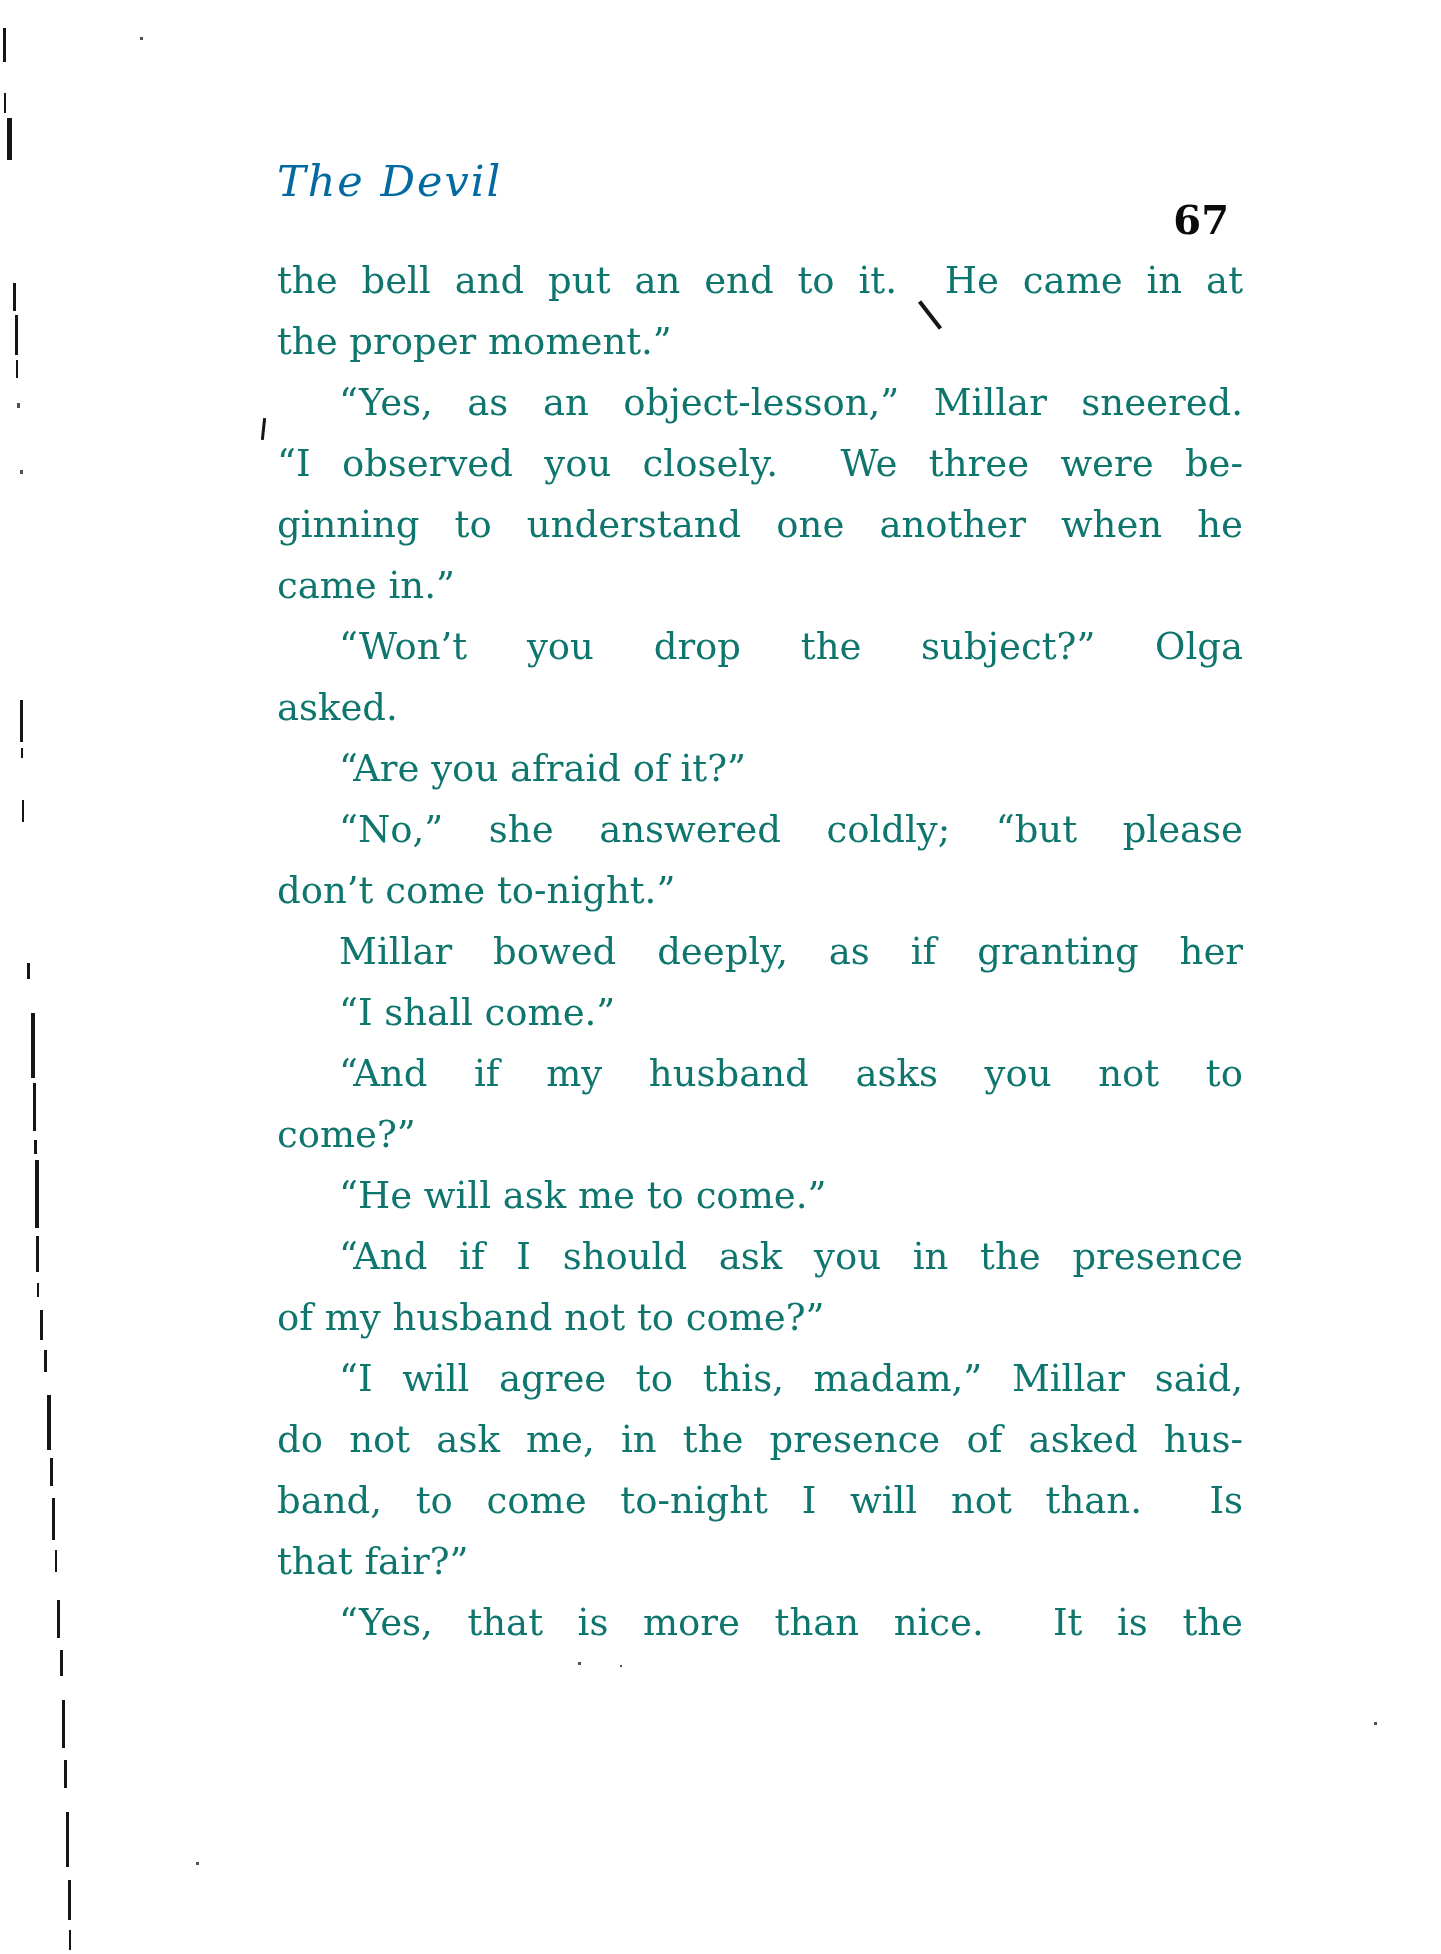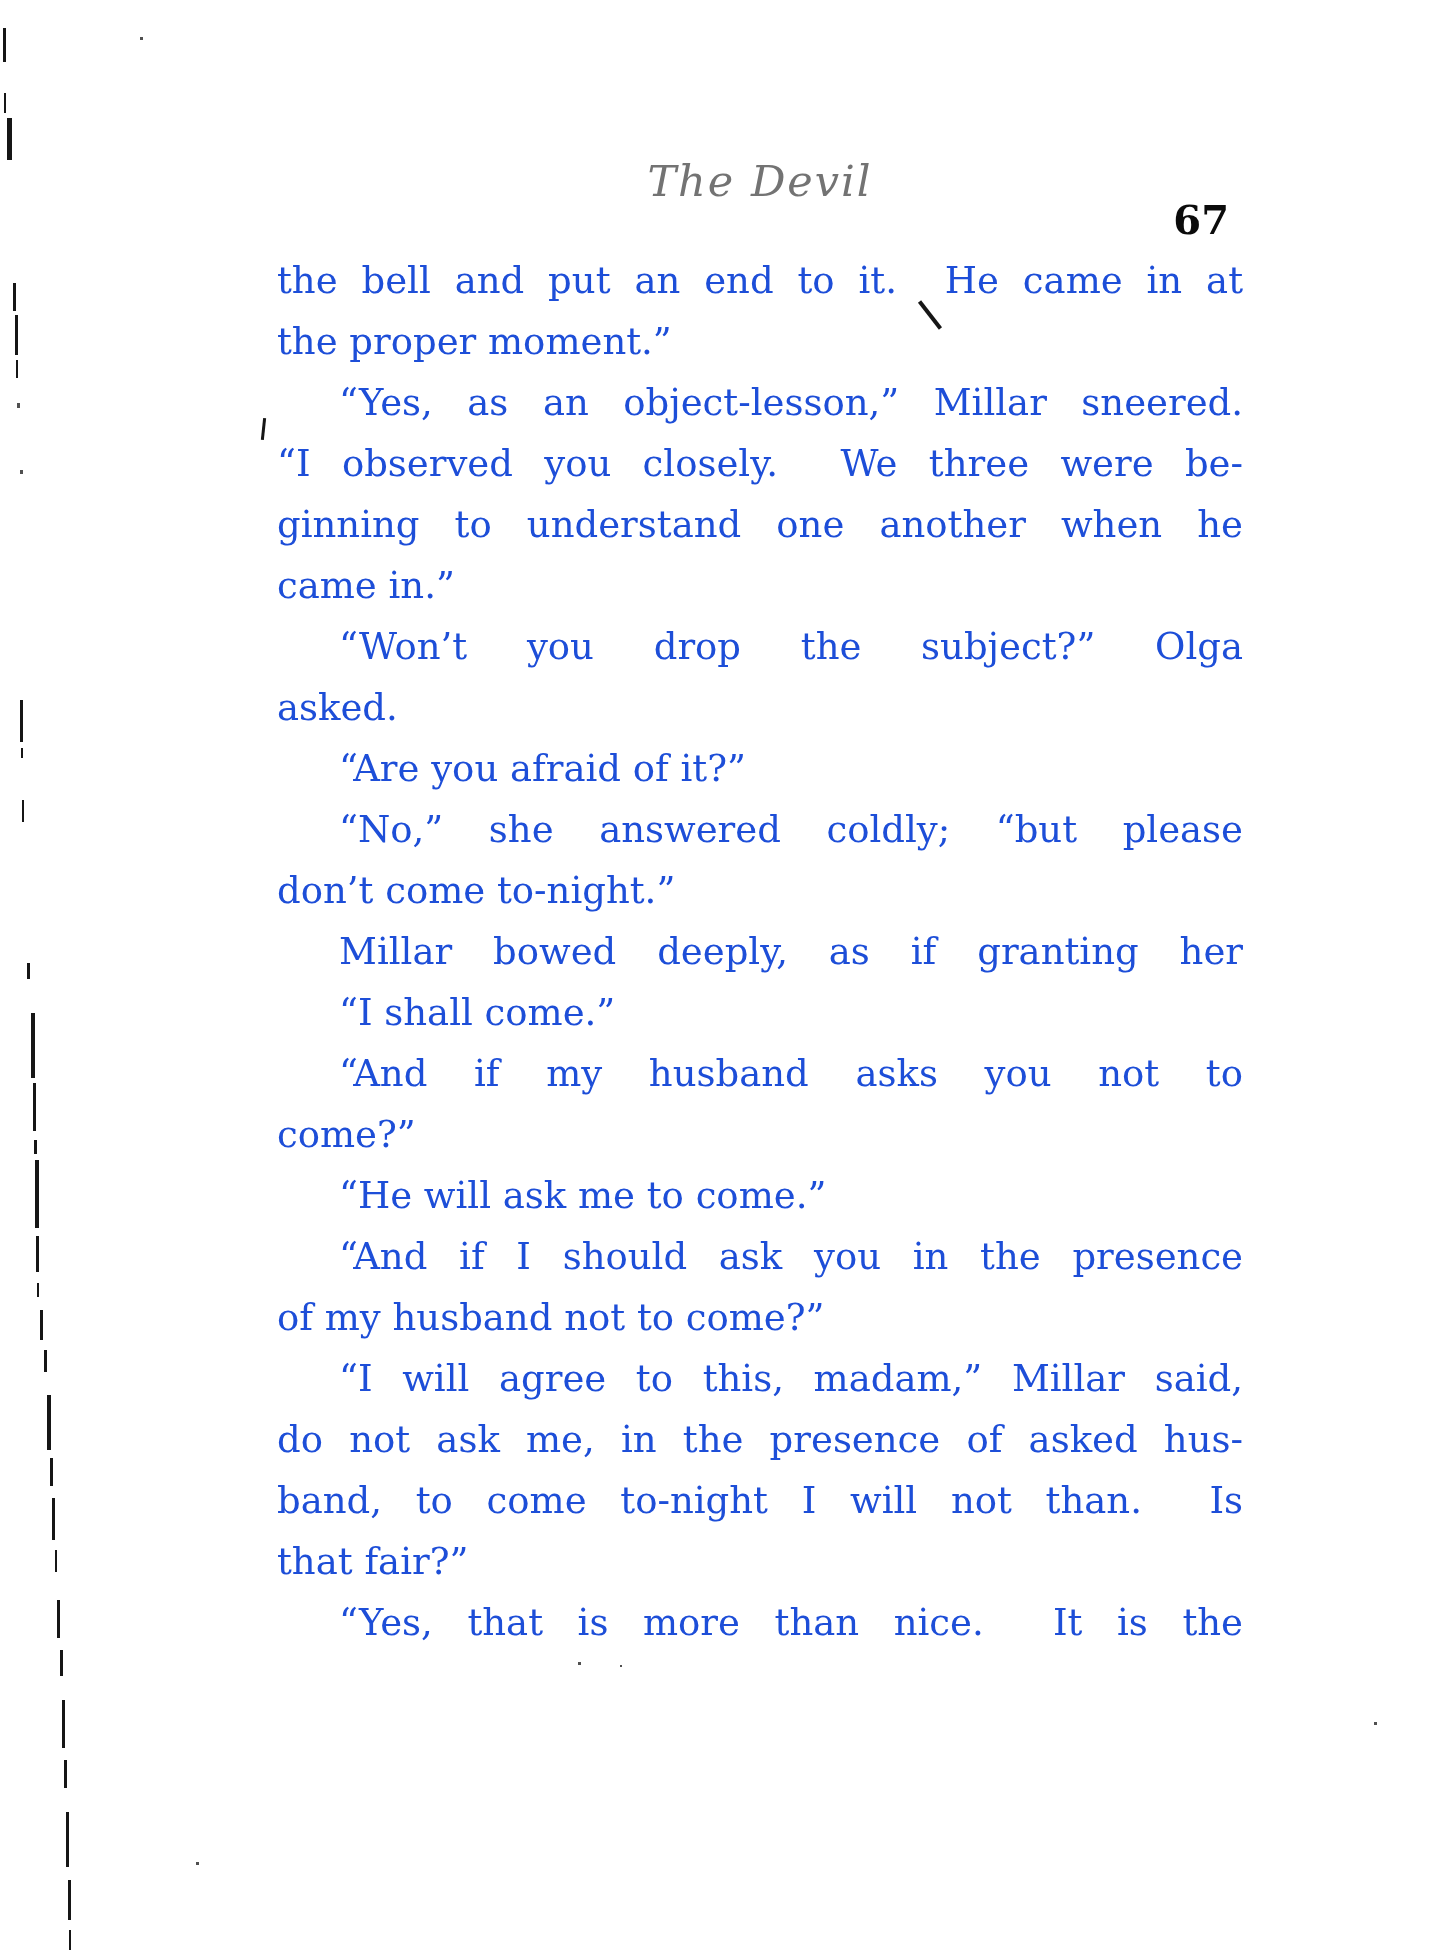--- a/index.html
+++ b/index.html
@@ -12,25 +12,24 @@
     color: #0b0b0b;
   }
   .page-header {
     position: absolute;
     left: 277px; top: 156px;
     width: 966px; height: 58px;
   }
   .running-title {
     position: absolute;
     left: 0; right: 0;
-    text-align: center;
     font-style: italic;
     font-size: 43px;
     letter-spacing: 2px;
-    color: #737373;
+    color: #0369a1;
   }
   .page-number {
     position: absolute;
     right: 14px; top: 2px;
     font-weight: 700;
     font-size: 40px;
     color: #0b0b0b;
     margin-top: 38px;
   }
   .page-text {
@@ -39,21 +38,21 @@
     width: 966px;
   }
   .line {
     font-size: 37px;
     line-height: 61px;
     height: 61px;
     overflow: hidden;
     white-space: pre-wrap;
     text-align: justify;
     text-align-last: left;
-    color: #1d4ed8;
+    color: #0f766e;
   }
   .line.j { text-align-last: justify; }
   .line.in { padding-left: 62px; }
   .artifact {
     position: absolute;
     background: #161616;
     display: block;
   }
   .artifact.soft { opacity: .75; }
 </style>

